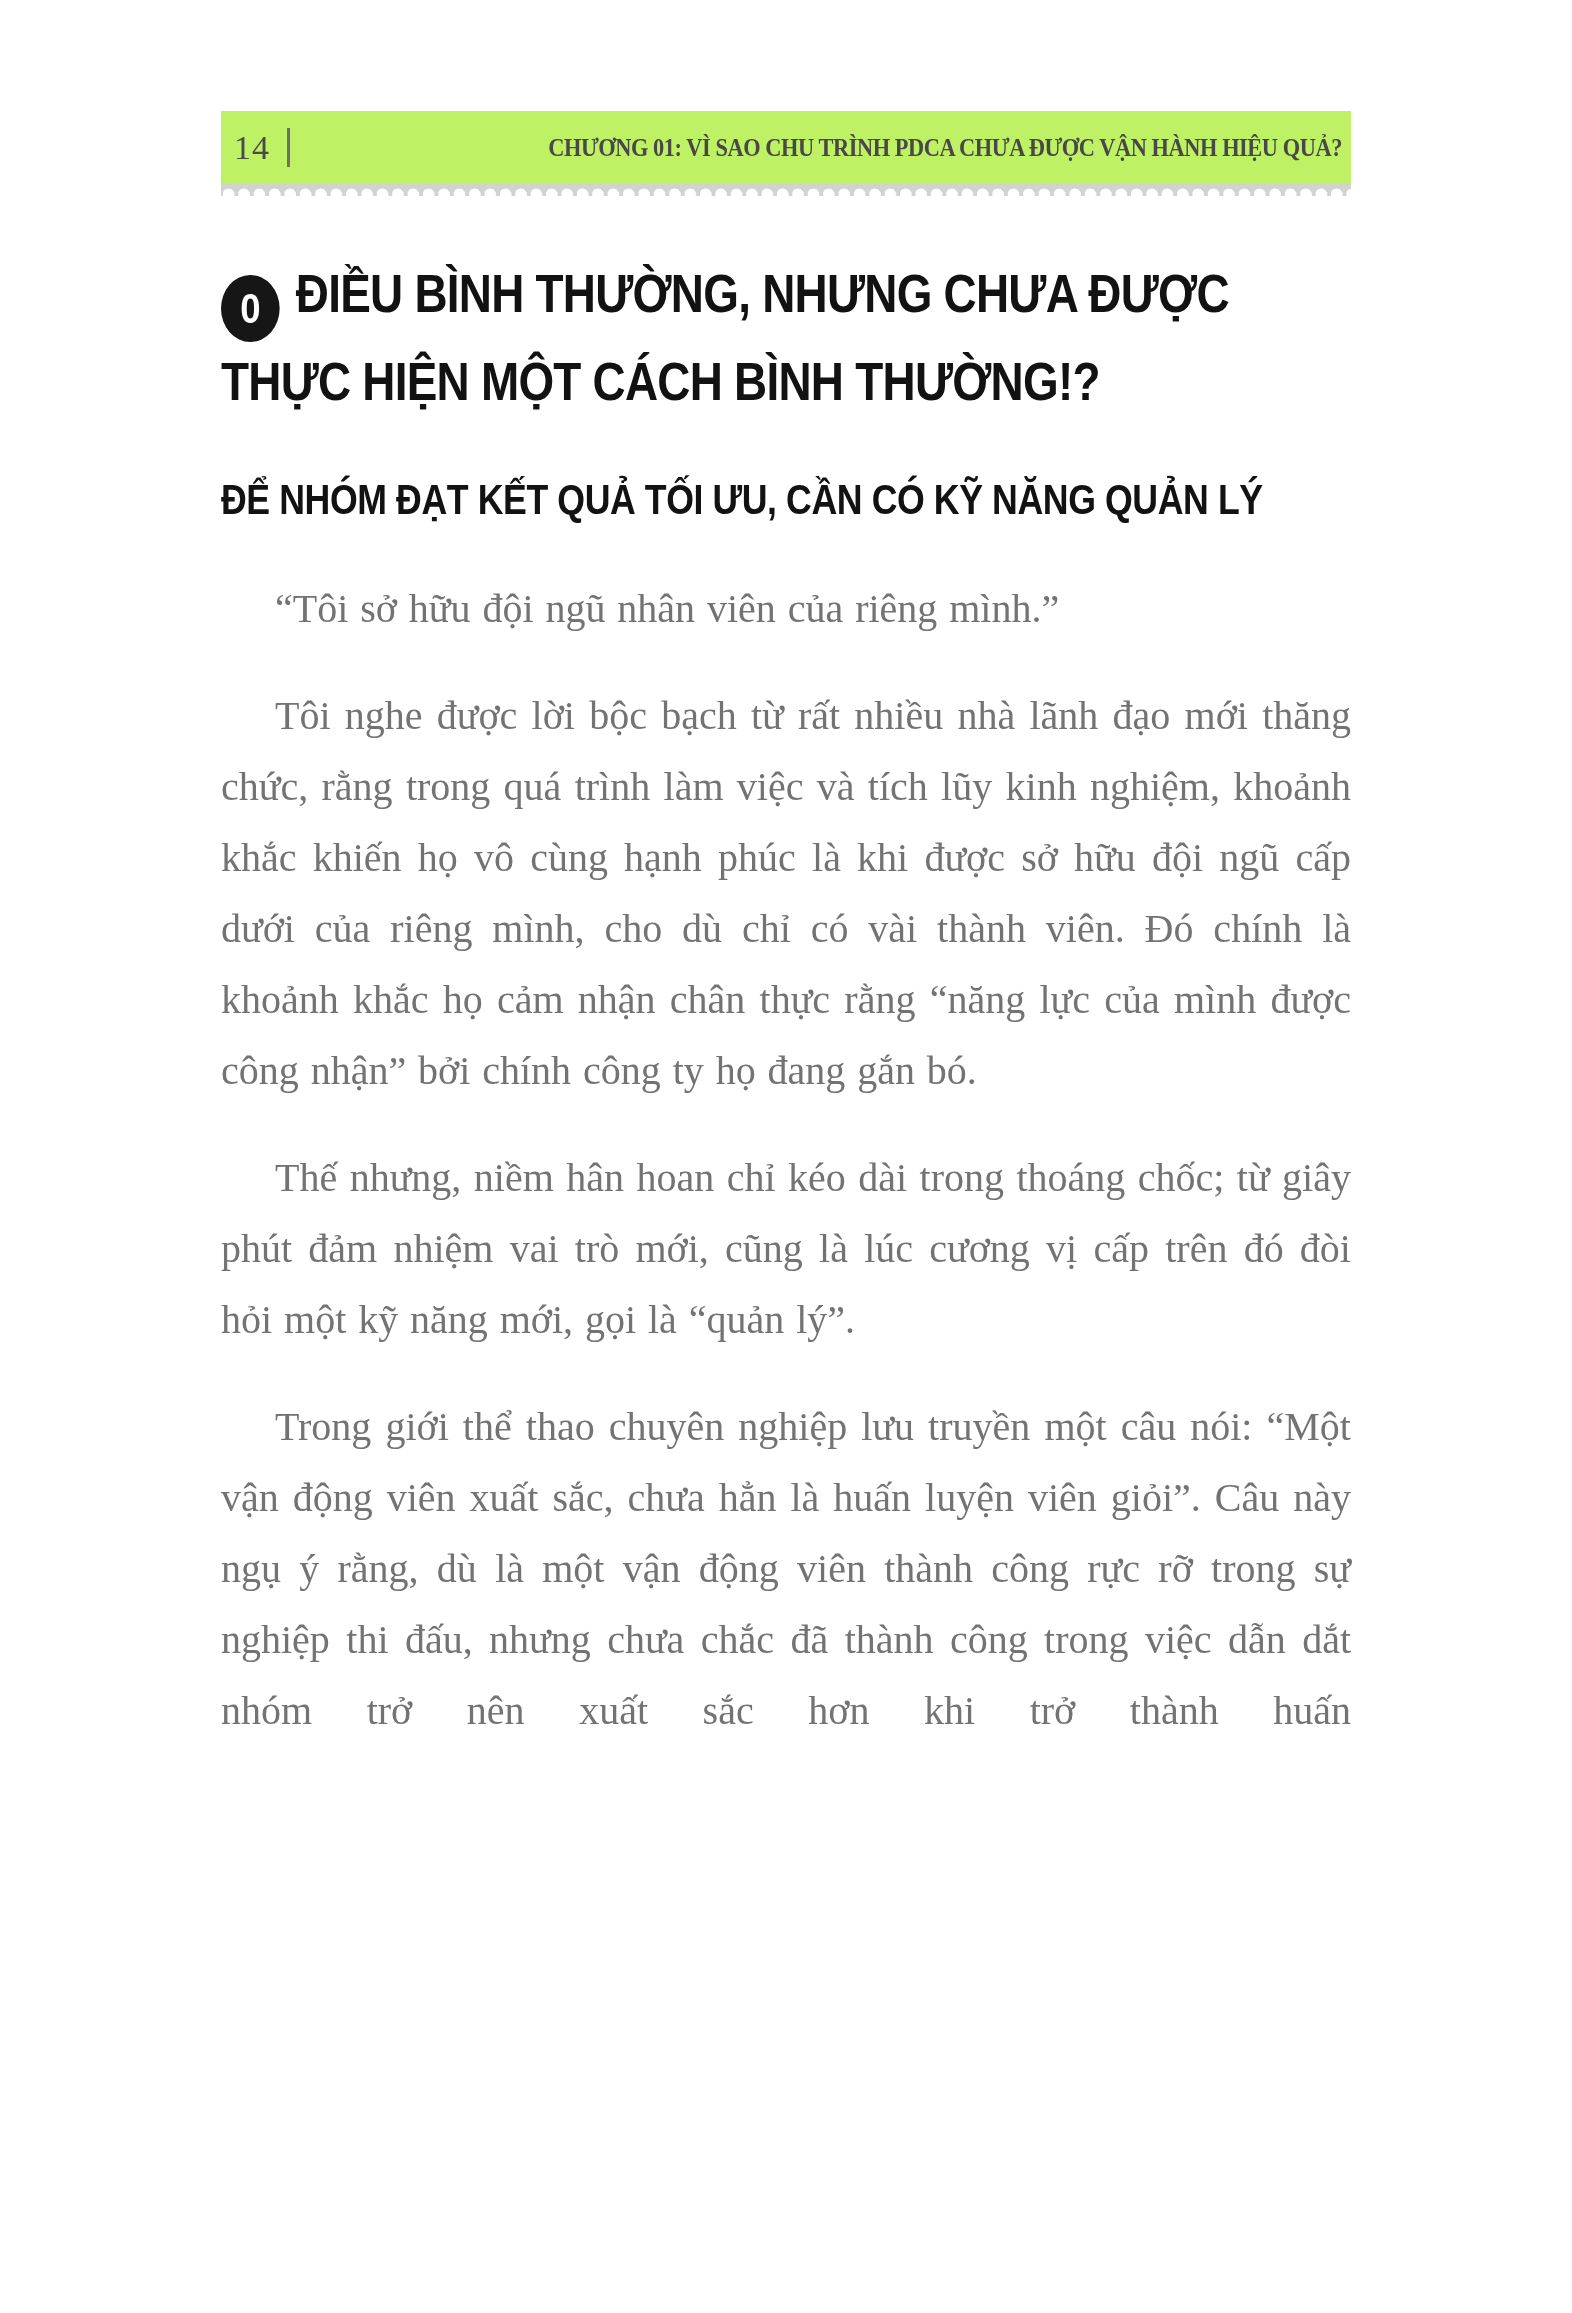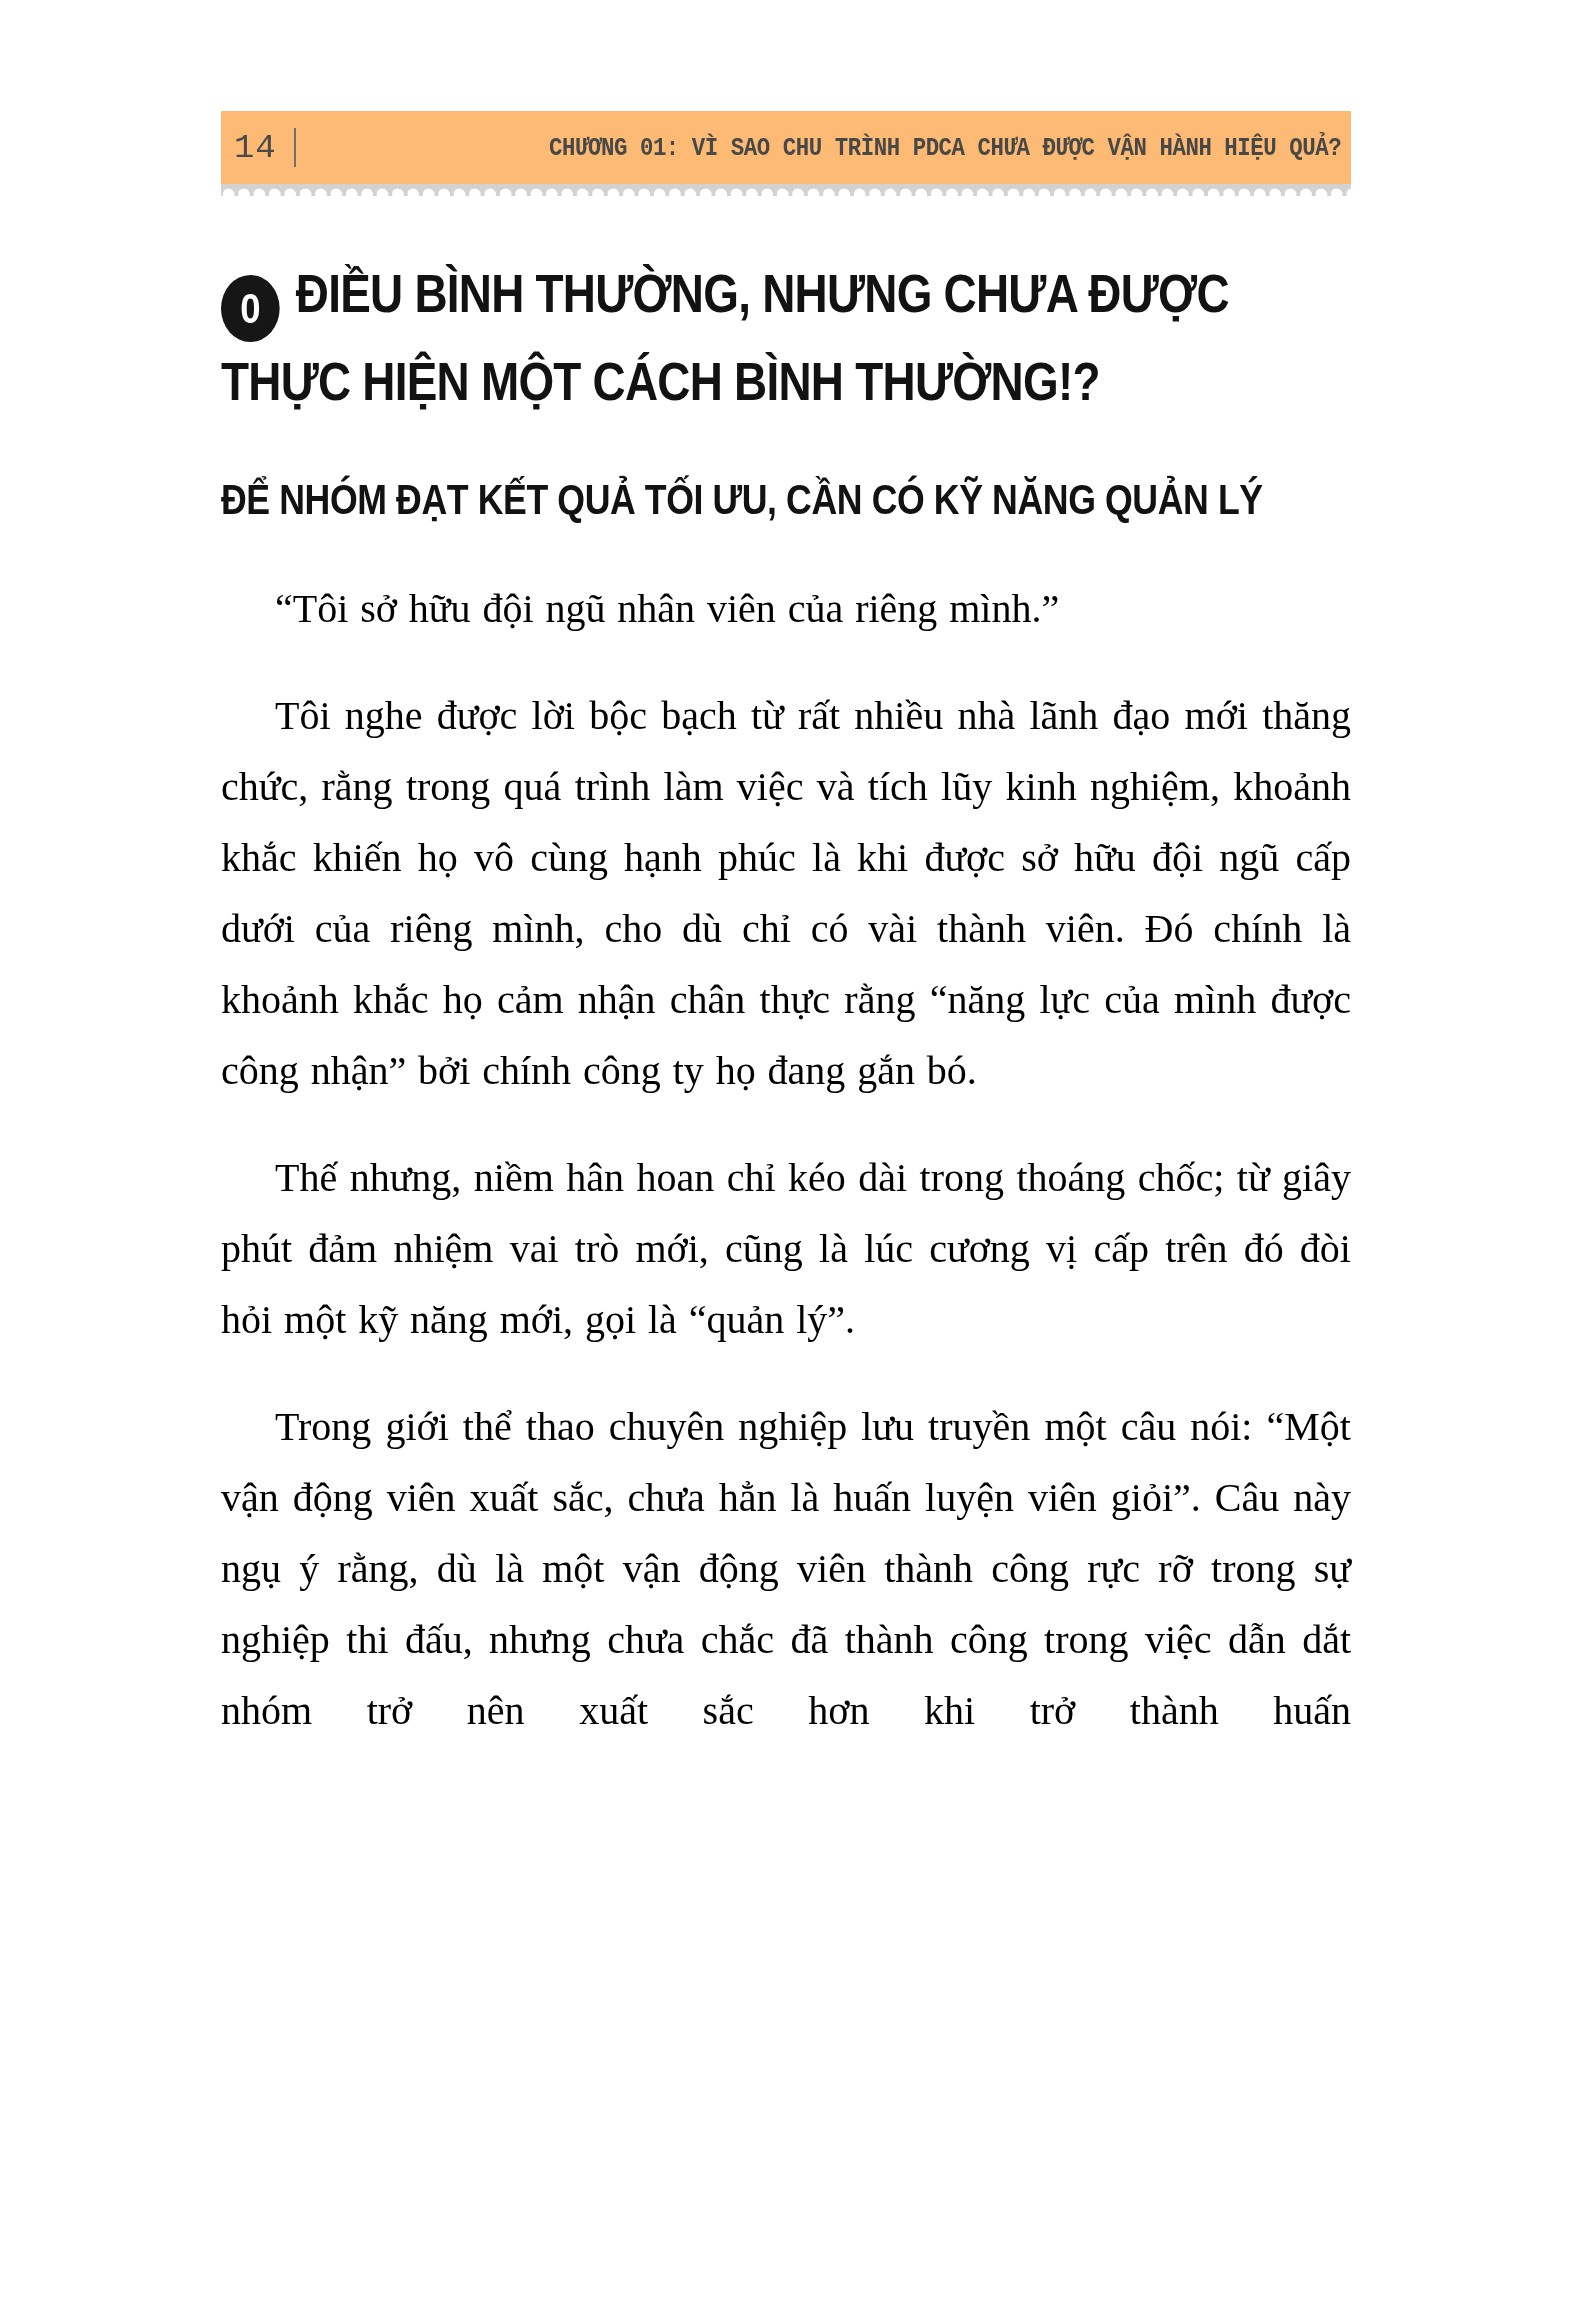--- a/index.html
+++ b/index.html
@@ -24,27 +24,27 @@
     position: relative;
     width: 1130px;
     margin: 0 auto;
   }
 
   
   .runhead {
     margin-top: 111px;
   }
   .runhead-bar {
-    background: #fdba74;
+    background: #bef264;
     height: 73px;
     display: flex;
     align-items: center;
     box-sizing: border-box;
     padding: 0 9.4px 0 13px;
-    font-family: Liberation Mono, monospace;
+    font-family: Liberation Serif, serif;
   }
   .page-number {
     font-size: 34px;
     color: #4a4a48;
     letter-spacing: 0.9px;
     line-height: 1;
   }
   .head-divider {
     width: 2.8px;
     height: 39px;
@@ -109,21 +109,21 @@
     letter-spacing: -0.5px;
     color: #121212;
     white-space: nowrap;
     transform: scaleX(0.85);
     transform-origin: left top;
   }
 
   
   .bodytext {
     margin-top: 47px;
-    color: #000000;
+    color: #737373;
   }
   .bodytext p {
     margin: 0 0 36px 0;
     font-size: 40px;
     line-height: 71px;
     text-align: justify;
     text-indent: 54px;
     word-spacing: 1.9px;
   }
   .bodytext p.last-cut {

